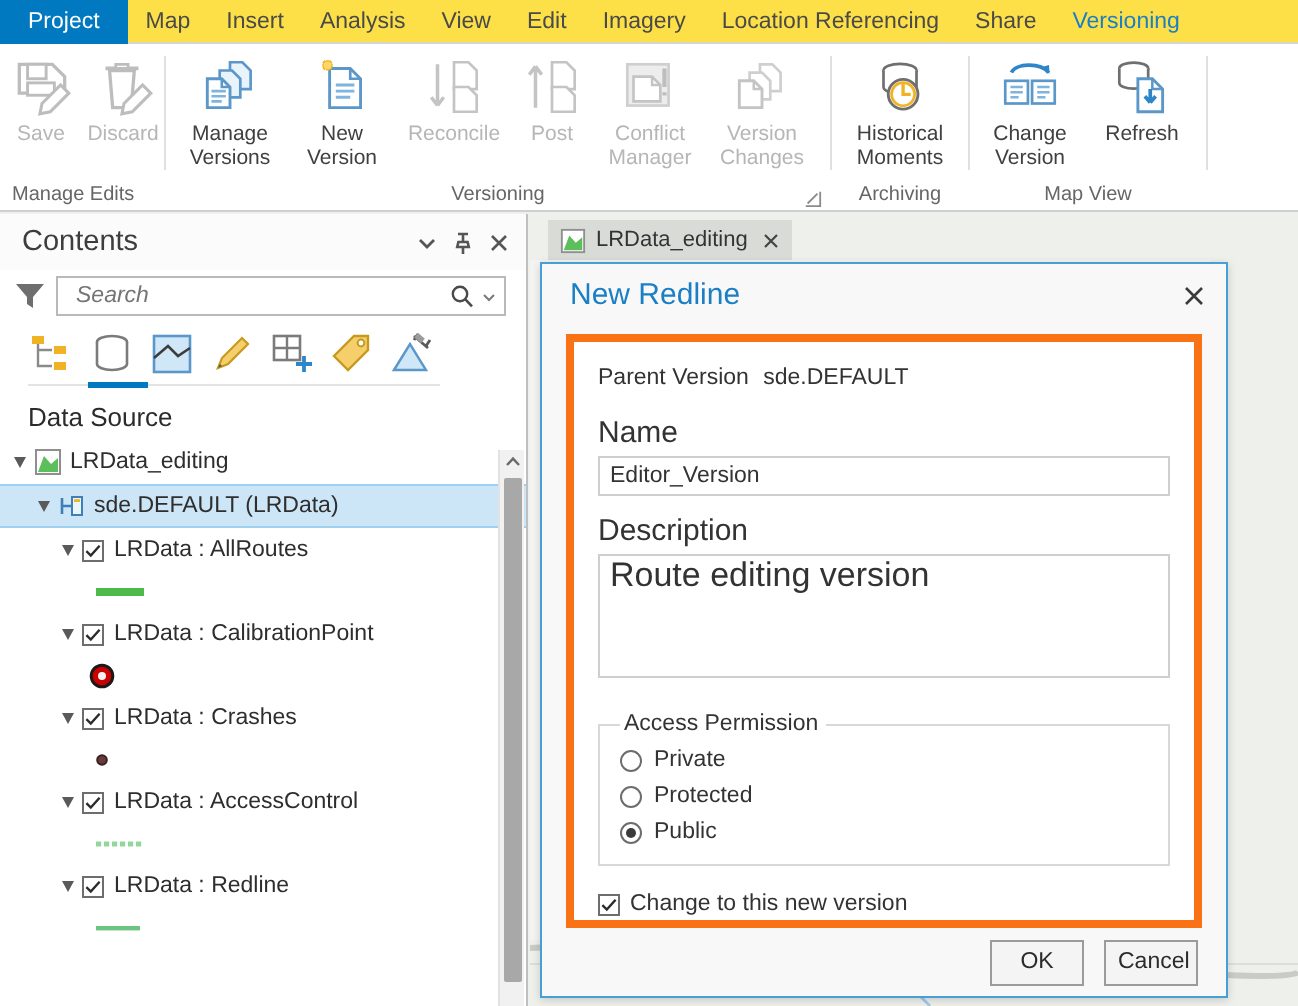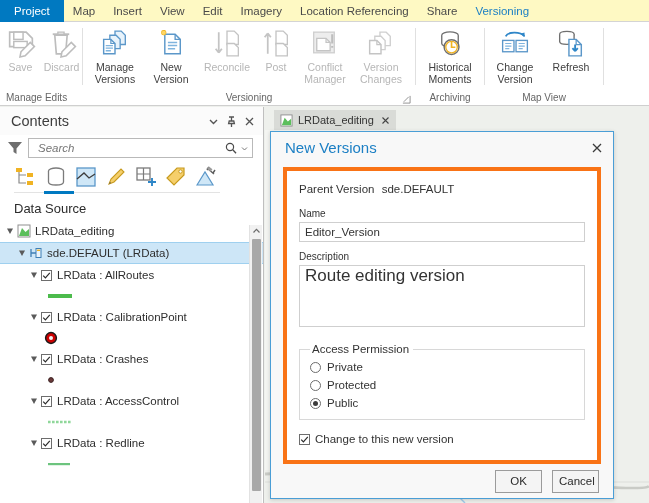--- a/index.html
+++ b/index.html
@@ -9,21 +9,21 @@
     overflow: hidden;
     font-family: "Liberation Sans", sans-serif;
     background: #ffffff;
     -webkit-font-smoothing: antialiased;
   }
   #app { position: relative; width: 649px; height: 503px; background: #eef0ec; }
 
   
   .tabbar {
     position: absolute; left: 0; top: 0; width: 649px; height: 22px;
-    background: #fef9c3;
+    background: #fde047;
     border-bottom: 1px solid #d4d4d4;
     display: flex; align-items: stretch;
   }
   .tab {
     display: flex; align-items: center; justify-content: center;
     padding: 0 9px; font-size: 11.5px; color: #4a4a4a;
     white-space: nowrap; cursor: default; height: 22px;
   }
   .tab.project { background: #0079c1; color: #ffffff; font-weight: 400; padding: 0 14px; }
   .tab.versioning { color: #1b7fc4; }
@@ -137,21 +137,21 @@
   .dlg-title {
     height: 34px; display: flex; align-items: center; padding: 0 8px 0 14px;
     background: #f8f8f8;
   }
   .dlg-title .t { flex: 1; font-size: 15px; color: #1b7fc4; }
   .dlg-close { width: 16px; height: 16px; display:block; }
 
   .dlg-body { flex: 1; padding: 4px 12px 0 12px; }
   .panel { border: 4px solid #f97316; background: #ffffff; padding: 12px 12px 12px 12px; height: 297px; }
 
-  .fld-label { font-size: 10px; color: #333; margin-bottom: 3px; }
+  .fld-label { font-size: 15px; color: #333; margin-bottom: 3px; }
   .parentrow { font-size: 11.5px; color: #333; margin-bottom: 13px; }
   .txtinput {
     width: 100%; height: 20px; border: 1px solid #cfcfcf; background: #fff;
     font-size: 11.5px; color: #333; padding: 0 5px; outline: 0;
     font-family: "Liberation Sans", sans-serif;
   }
   .txtarea {
     width: 100%; height: 62px; border: 1px solid #cfcfcf; background: #fff;
     font-size: 17px; color: #333; padding: 3px 5px; outline: 0; resize: none;
     font-family: "Liberation Sans", sans-serif; line-height: 14px;
@@ -187,20 +187,23 @@
 
   <div class="tabbar">
     <div class="tab project">
         <span>Project</span>
       </div>
     <div class="tab">
         <span>Map</span>
       </div>
     <div class="tab">
         <span>Insert</span>
+      </div>
+    <div class="tab">
+        <span>Analysis</span>
       </div>
     <div class="tab">
         <span>View</span>
       </div>
     <div class="tab">
         <span>Edit</span>
       </div>
     <div class="tab">
         <span>Imagery</span>
       </div>
@@ -571,21 +574,21 @@
       <rect x="0" y="0" width="384" height="373" fill="#eef0ec"></rect>
       <rect x="0" y="0" width="340" height="340" fill="#f4f5f2"></rect>
       <path d="M0 344 Q120 338 250 350 T384 356" fill="none" stroke="#c9cbc6" stroke-width="3"></path>
       <path d="M180 353 L200 373" fill="none" stroke="#9fc9ea" stroke-width="1.4"></path>
       <path d="M0 352 H384" stroke="#dcdeda" stroke-width="1"></path>
     </svg>
   </div>
 
   <div class="dialog">
     <div class="dlg-title">
-      <div class="t">New Versions</div>
+      <div class="t">New Redline</div>
       <svg class="dlg-close" viewBox="0 0 16 16">
         <path d="M4 4l8 8M12 4l-8 8" stroke="#3b3b3b" stroke-width="1.3"></path>
       </svg>
     </div>
 
     <div class="dlg-body">
       <div class="panel">
 
         <div class="parentrow">
           <span>Parent Version</span>

